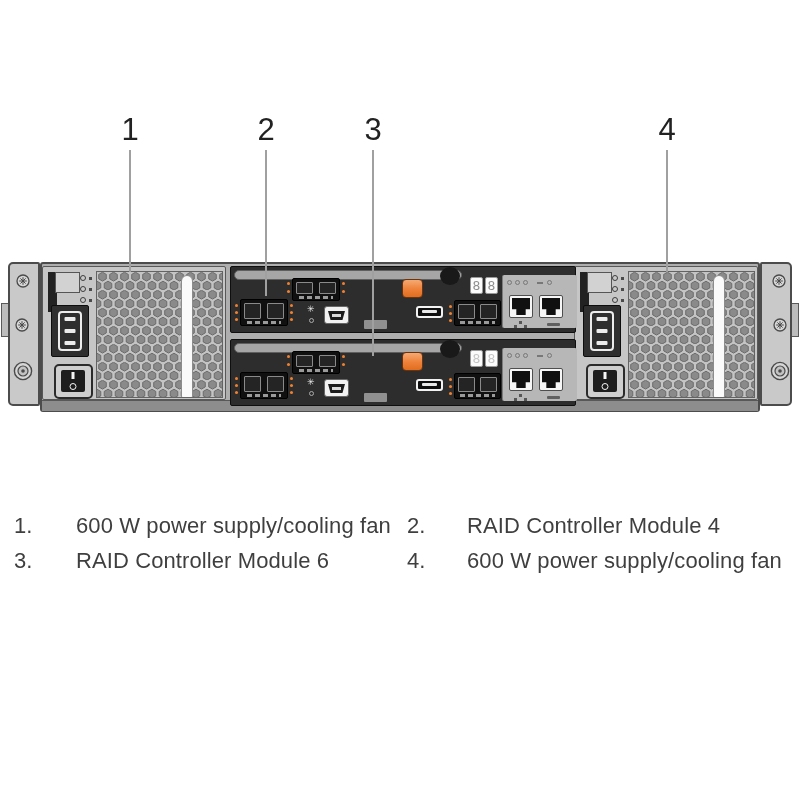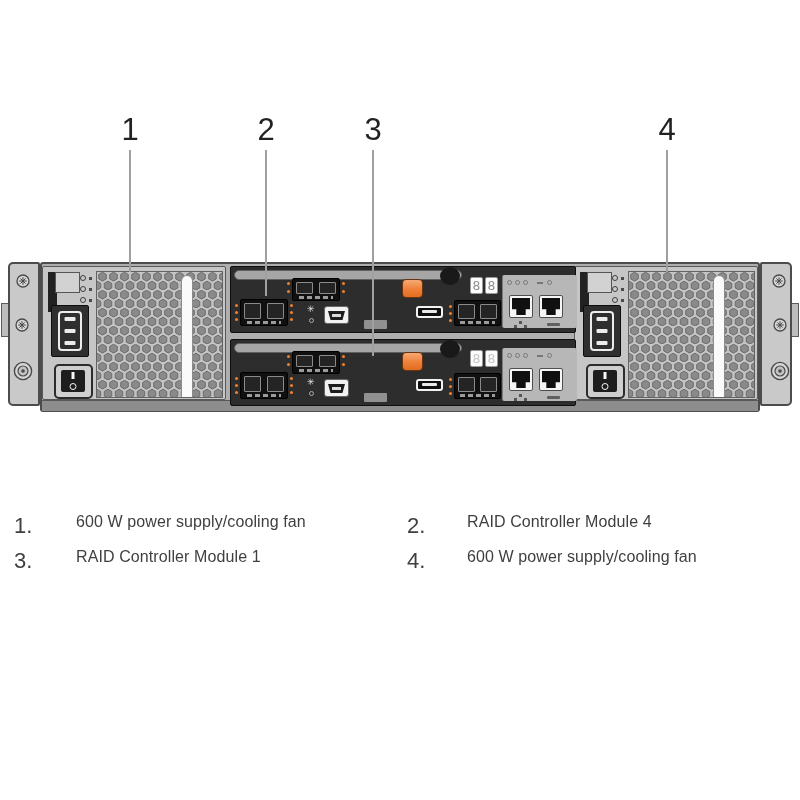--- a/index.html
+++ b/index.html
@@ -89,21 +89,21 @@
   .rj45{position:absolute;top:20px;width:24px;height:23px;background:#f6f6f6;border:1px solid #4e4e4e;
         border-radius:2px;box-sizing:border-box;}
   .rj45-in{position:absolute;left:2px;right:2px;top:2px;bottom:2px;background:#101010;
            clip-path:polygon(0 0,100% 0,100% 66%,76% 66%,76% 100%,24% 100%,24% 66%,0 66%);}
   .net-icon{position:absolute;left:16px;top:46px;width:3px;height:3px;background:#555;
             box-shadow:-5px 4px 0 #555,5px 4px 0 #555;}
   .mgmt-bar{position:absolute;left:44px;top:48px;width:13px;height:3px;background:#606060;border-radius:1px;}
 
   
   .legend-num{position:absolute;font-size:22px;color:#3f3f3f;}
-  .legend-label{position:absolute;font-size:16px;color:#3f3f3f;letter-spacing:0.1px;}
+  .legend-label{position:absolute;font-size:22px;color:#3f3f3f;letter-spacing:0.1px;}
 </style>
 </head>
 <body>
 
 <div id="canvas">
 
   <div class="callout-num" style="left:130px;top:112px;">1</div>
   <div class="callout-num" style="left:266px;top:112px;">2</div>
   <div class="callout-num" style="left:373px;top:112px;">3</div>
   <div class="callout-num" style="left:667px;top:112px;">4</div>
@@ -347,18 +347,18 @@
       <div class="mgmt-bar"></div>
     </div>
   </div>
 
   <div>
     <div class="legend-num" style="left:14px;top:513px;">1.</div>
     <div class="legend-label" style="left:76px;top:513px;">600 W power supply/cooling fan</div>
     <div class="legend-num" style="left:407px;top:513px;">2.</div>
     <div class="legend-label" style="left:467px;top:513px;">RAID Controller Module 4</div>
     <div class="legend-num" style="left:14px;top:548px;">3.</div>
-    <div class="legend-label" style="left:76px;top:548px;">RAID Controller Module 1</div>
+    <div class="legend-label" style="left:76px;top:548px;">RAID Controller Module 6</div>
     <div class="legend-num" style="left:407px;top:548px;">4.</div>
     <div class="legend-label" style="left:467px;top:548px;">600 W power supply/cooling fan</div>
   </div>
 
 </div>
 
 </body></html>

